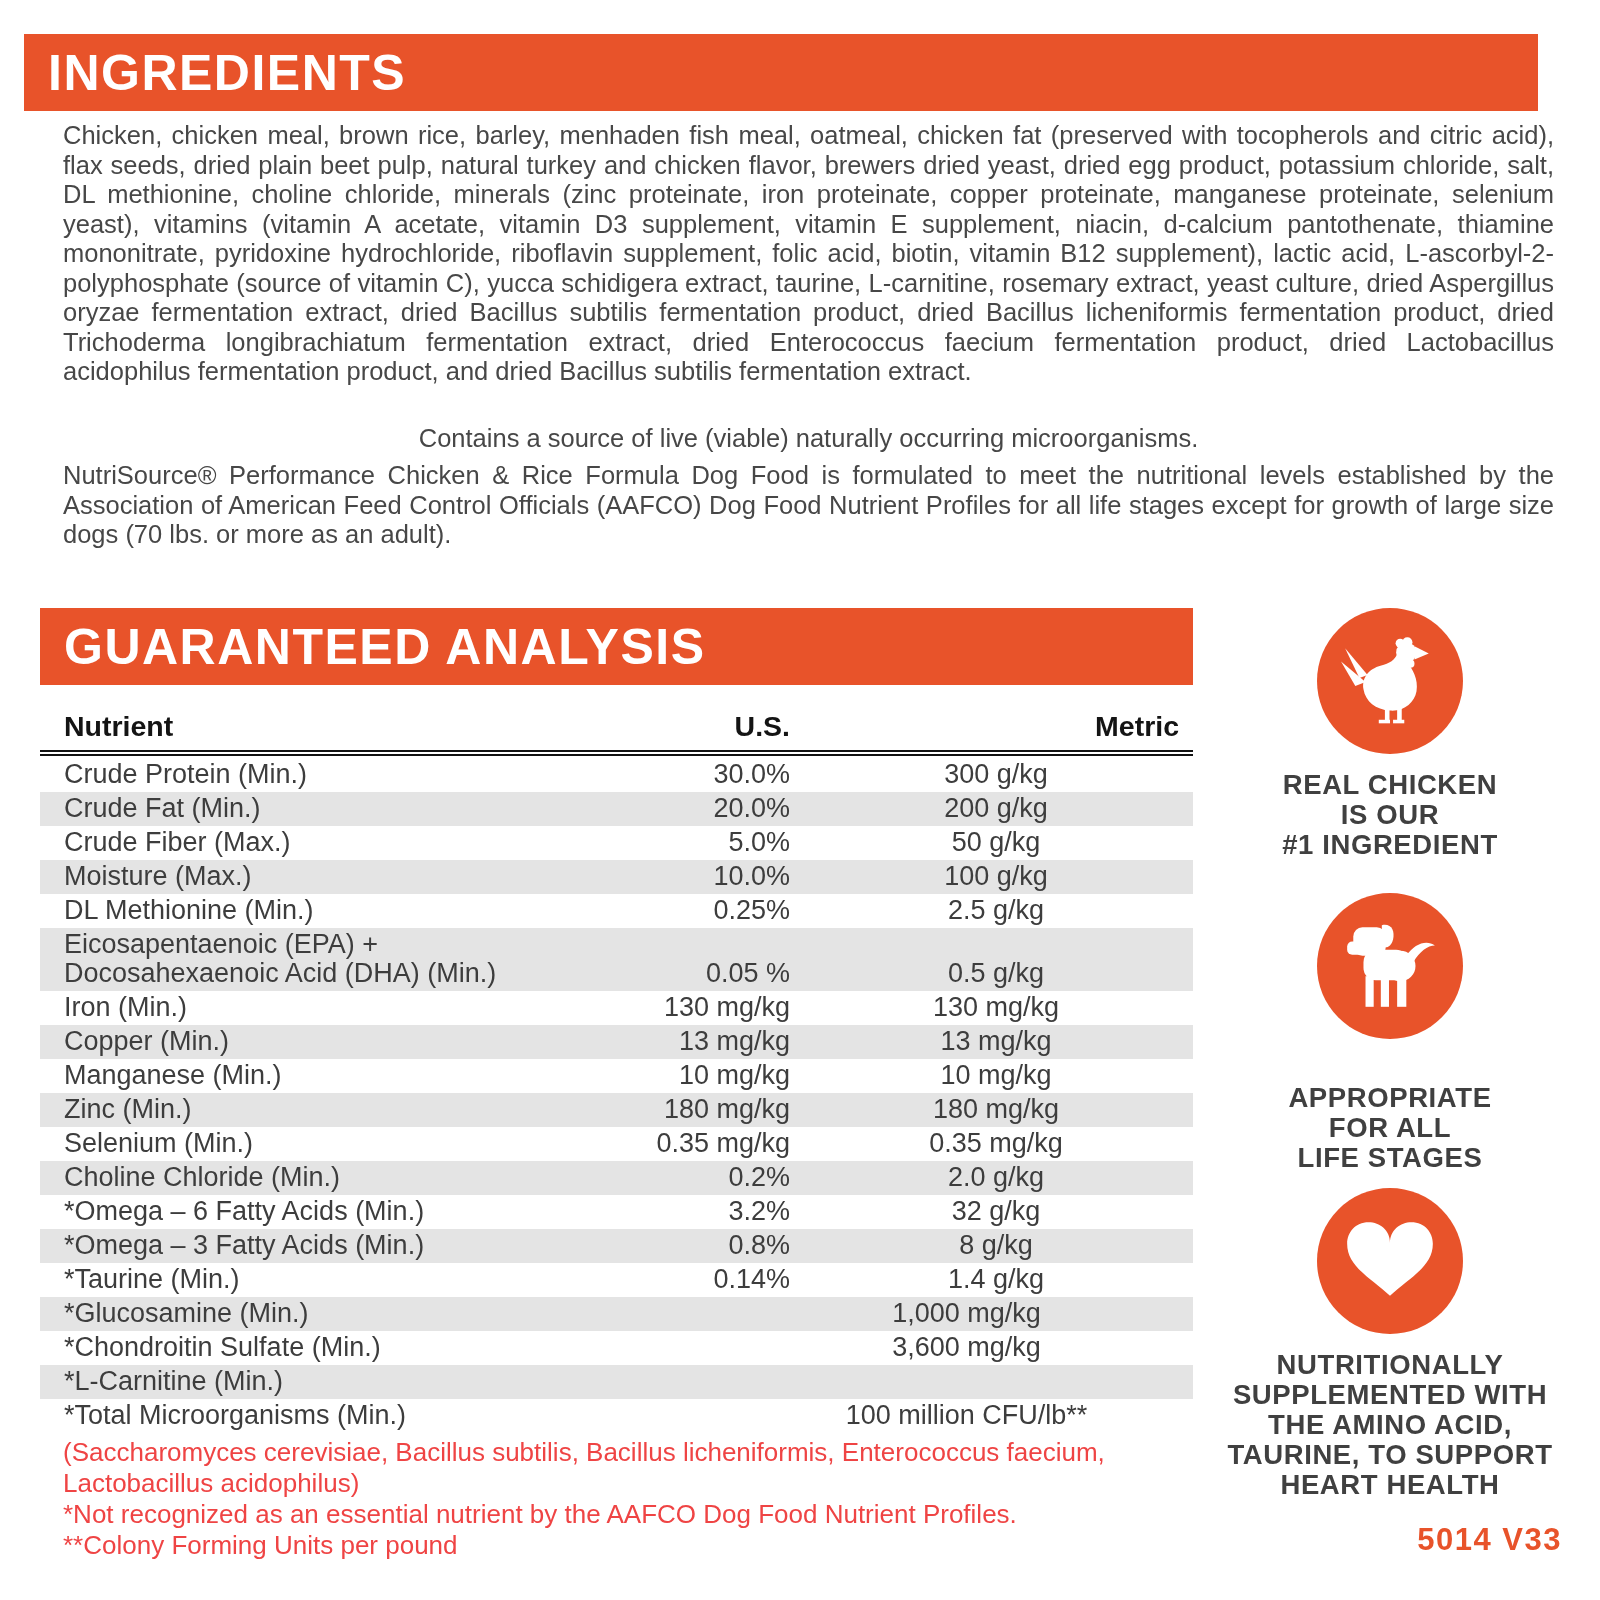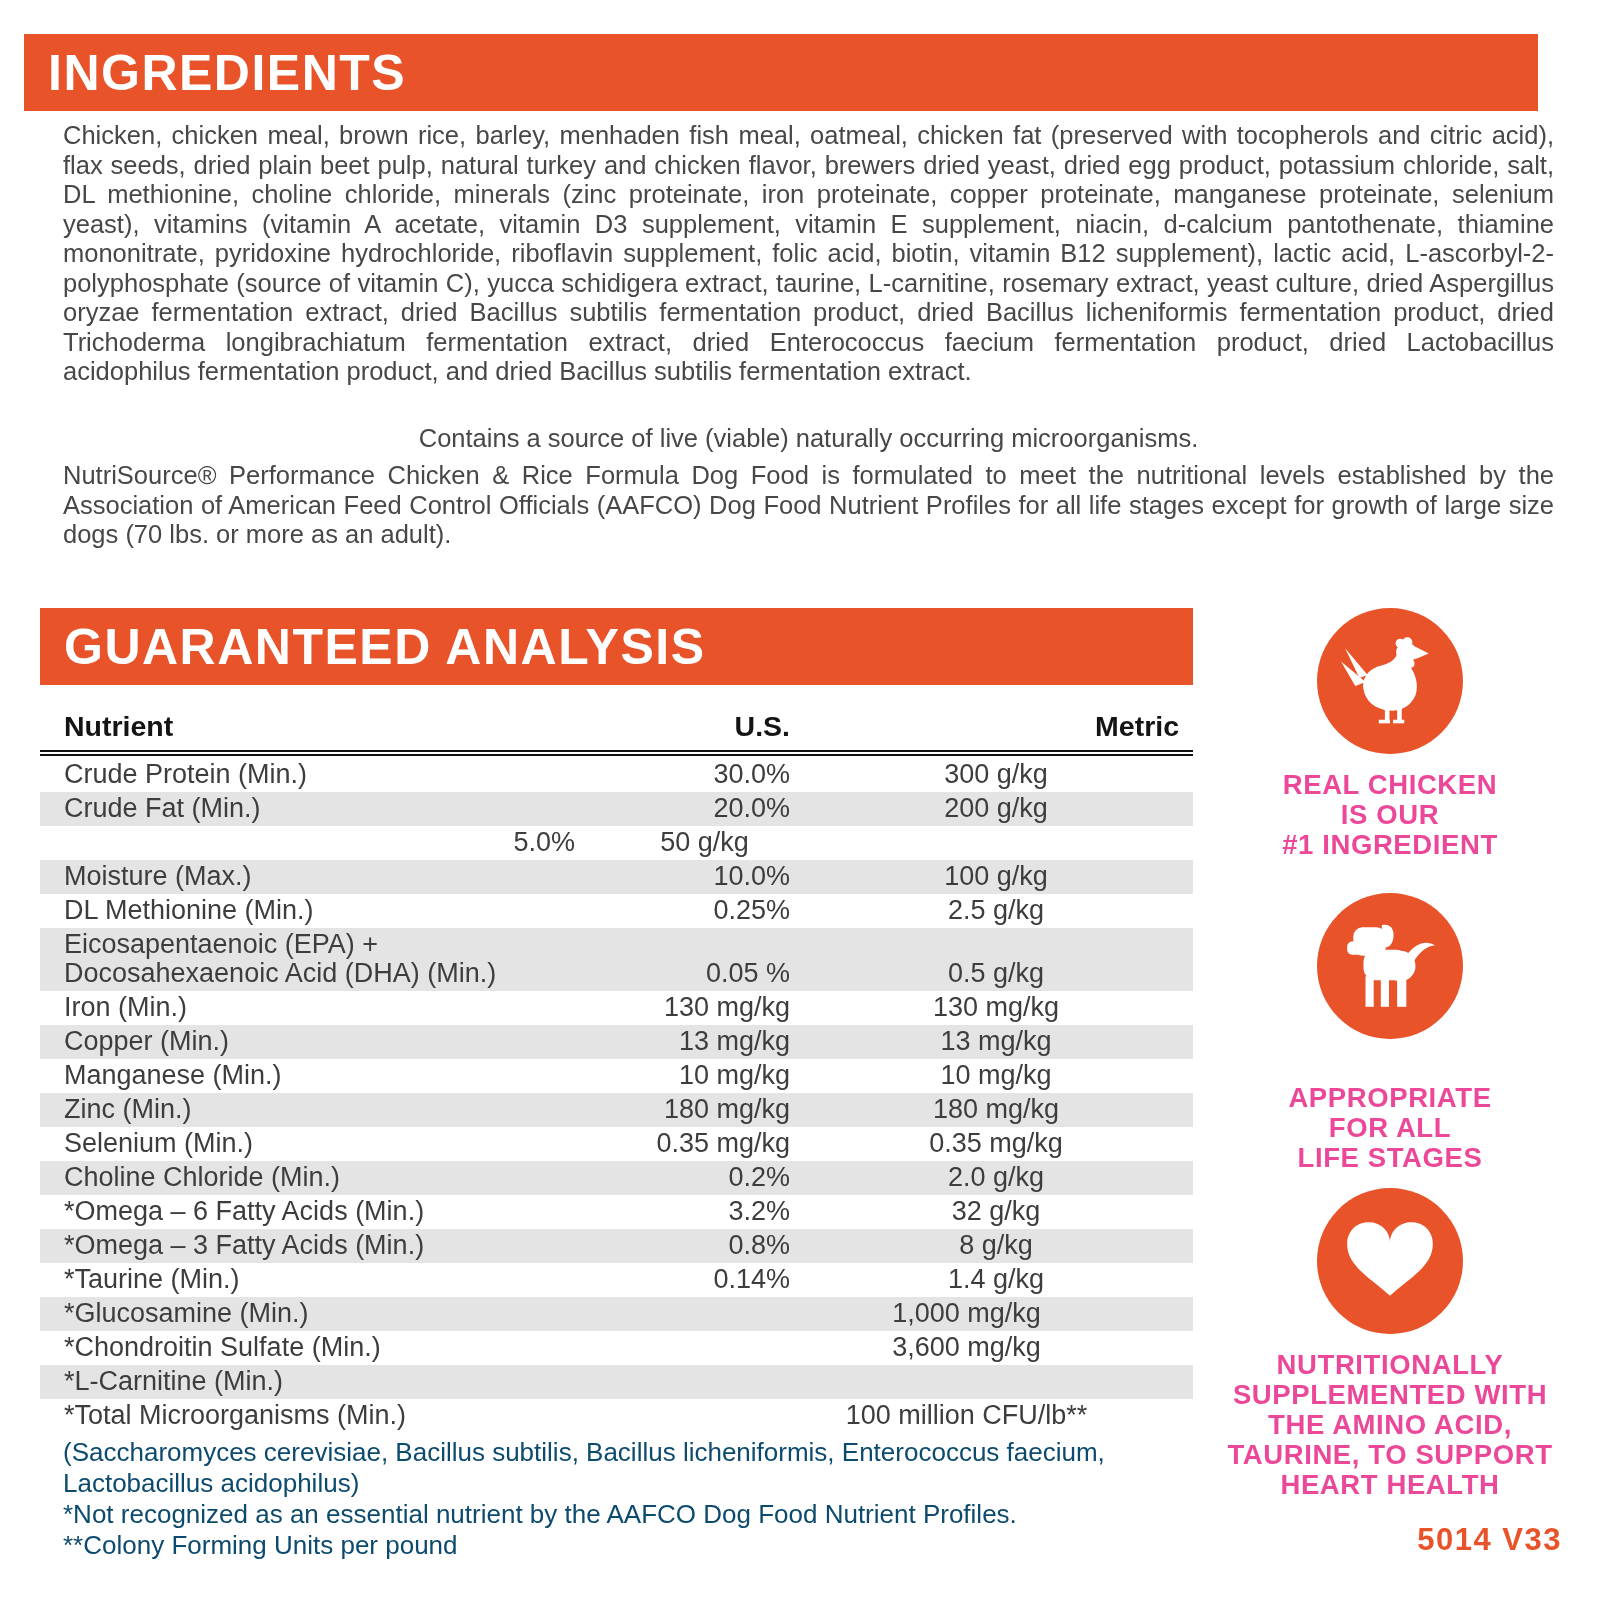--- a/index.html
+++ b/index.html
@@ -42,37 +42,37 @@
     align-items:end; padding:2px 0 3px; min-height:34px; line-height:29px;
   }
   .ga-row:nth-child(even) { background:var(--stripe); }
   .ga-row .name    { padding-left:24px; white-space:pre-line; }
   .ga-row .us      { text-align:right; padding-right:35px; }
   .ga-row .metric  { text-align:center; padding-right:26px; }
   .ga-row .span-val{ grid-column:2 / 4; text-align:center; padding-left:130px; }
 
   .footnotes {
     position:absolute; left:63px; top:1437px; width:1120px;
-    font-size:26px; line-height:31px; color:#0c4a6e;
+    font-size:26px; line-height:31px; color:#ef4444;
   }
   .footnotes p { margin:0; }
 
   .badge { position:absolute; left:1218px; width:344px;
     display:flex; flex-direction:column; align-items:center; }
   #badge-chicken { top:608px; }
   #badge-dog     { top:893px;gap:28px; }
   #badge-heart   { top:1188px; }
   .badge-circle {
     width:146px; height:146px; border-radius:50%; background:var(--accent);
     display:flex; align-items:center; justify-content:center;
   }
   .badge-circle svg { width:102px; height:102px; fill:#fff; }
   .badge-caption {
     margin-top:16px; font-weight:bold; font-size:27.5px; line-height:30px;
-    letter-spacing:0.6px; text-align:center; color:#ec4899; white-space:pre-line;
+    letter-spacing:0.6px; text-align:center; color:#404040; white-space:pre-line;
   }
   #product-code {
     position:absolute; right:38px; top:1522px;
     color:var(--accent); font-weight:bold; font-size:31px; letter-spacing:1.5px;
   }
 </style>
 </head>
 <body>
 
 <div class="banner" id="ingredients-banner">
@@ -98,20 +98,21 @@
         <div class="cell name">Crude Protein (Min.)</div>
         <div class="cell us">30.0%</div>
         <div class="cell metric">300 g/kg</div>
       </div>
       <div class="ga-row">
         <div class="cell name">Crude Fat (Min.)</div>
         <div class="cell us">20.0%</div>
         <div class="cell metric">200 g/kg</div>
       </div>
       <div class="ga-row">
+        <div class="cell name">Crude Fiber (Max.)</div>
         <div class="cell us">5.0%</div>
         <div class="cell metric">50 g/kg</div>
       </div>
       <div class="ga-row">
         <div class="cell name">Moisture (Max.)</div>
         <div class="cell us">10.0%</div>
         <div class="cell metric">100 g/kg</div>
       </div>
       <div class="ga-row">
         <div class="cell name">DL Methionine (Min.)</div>

